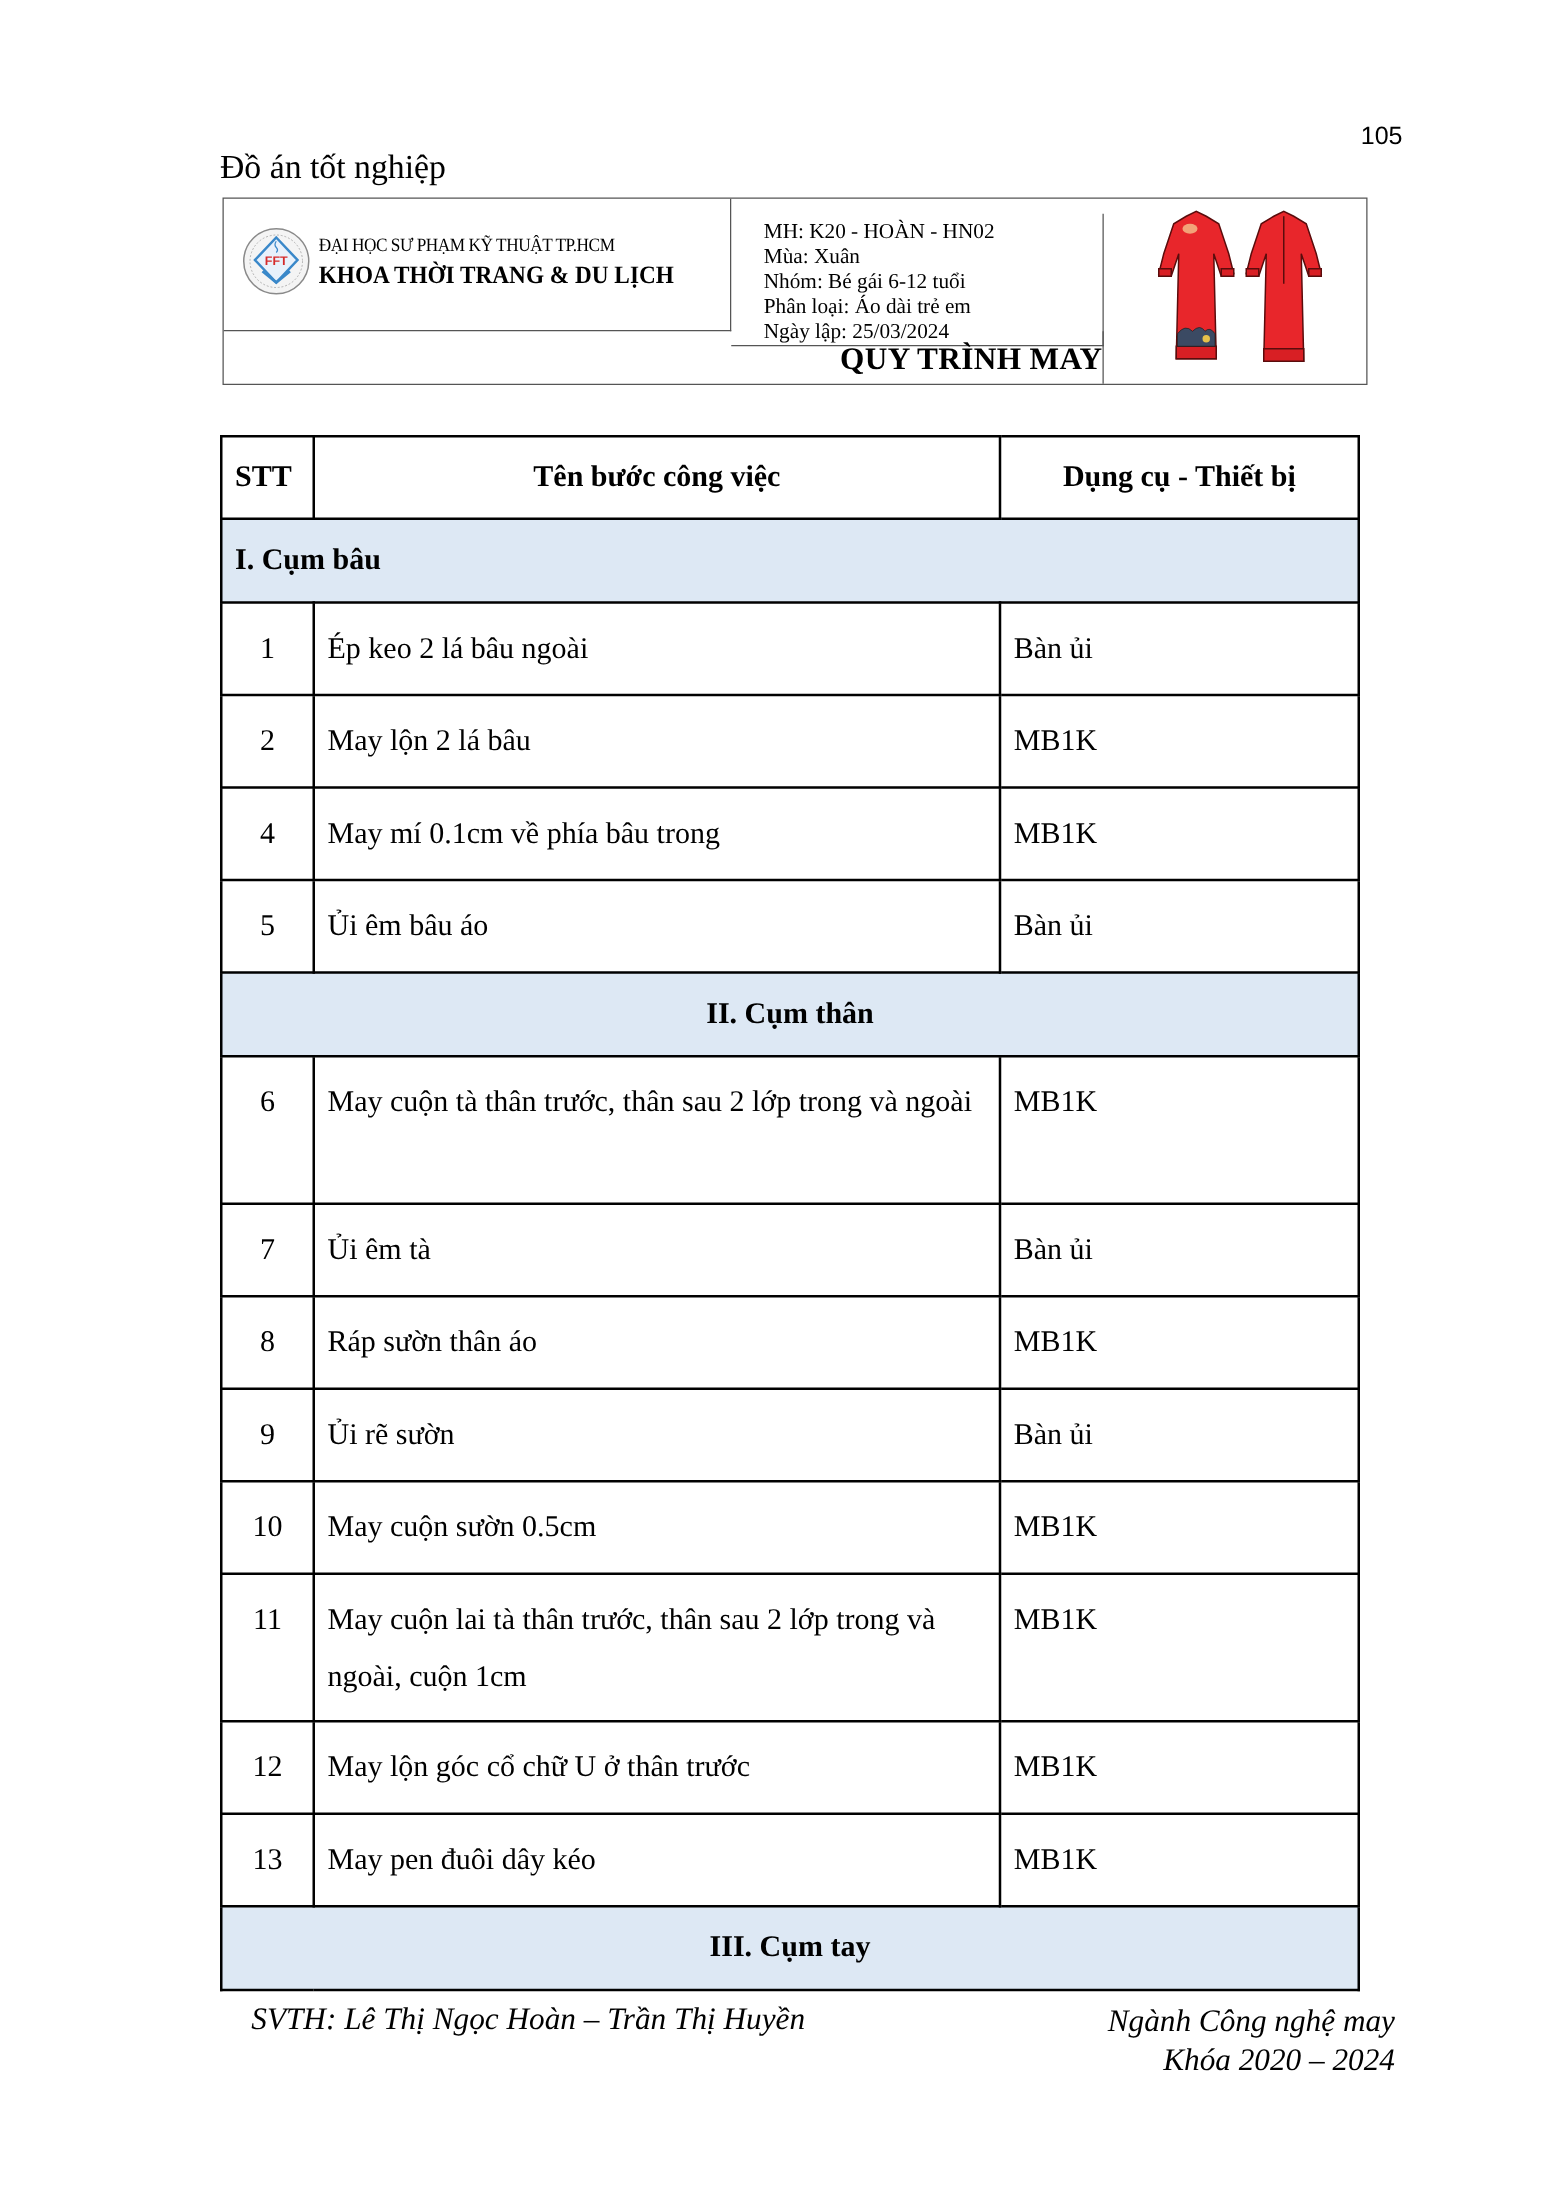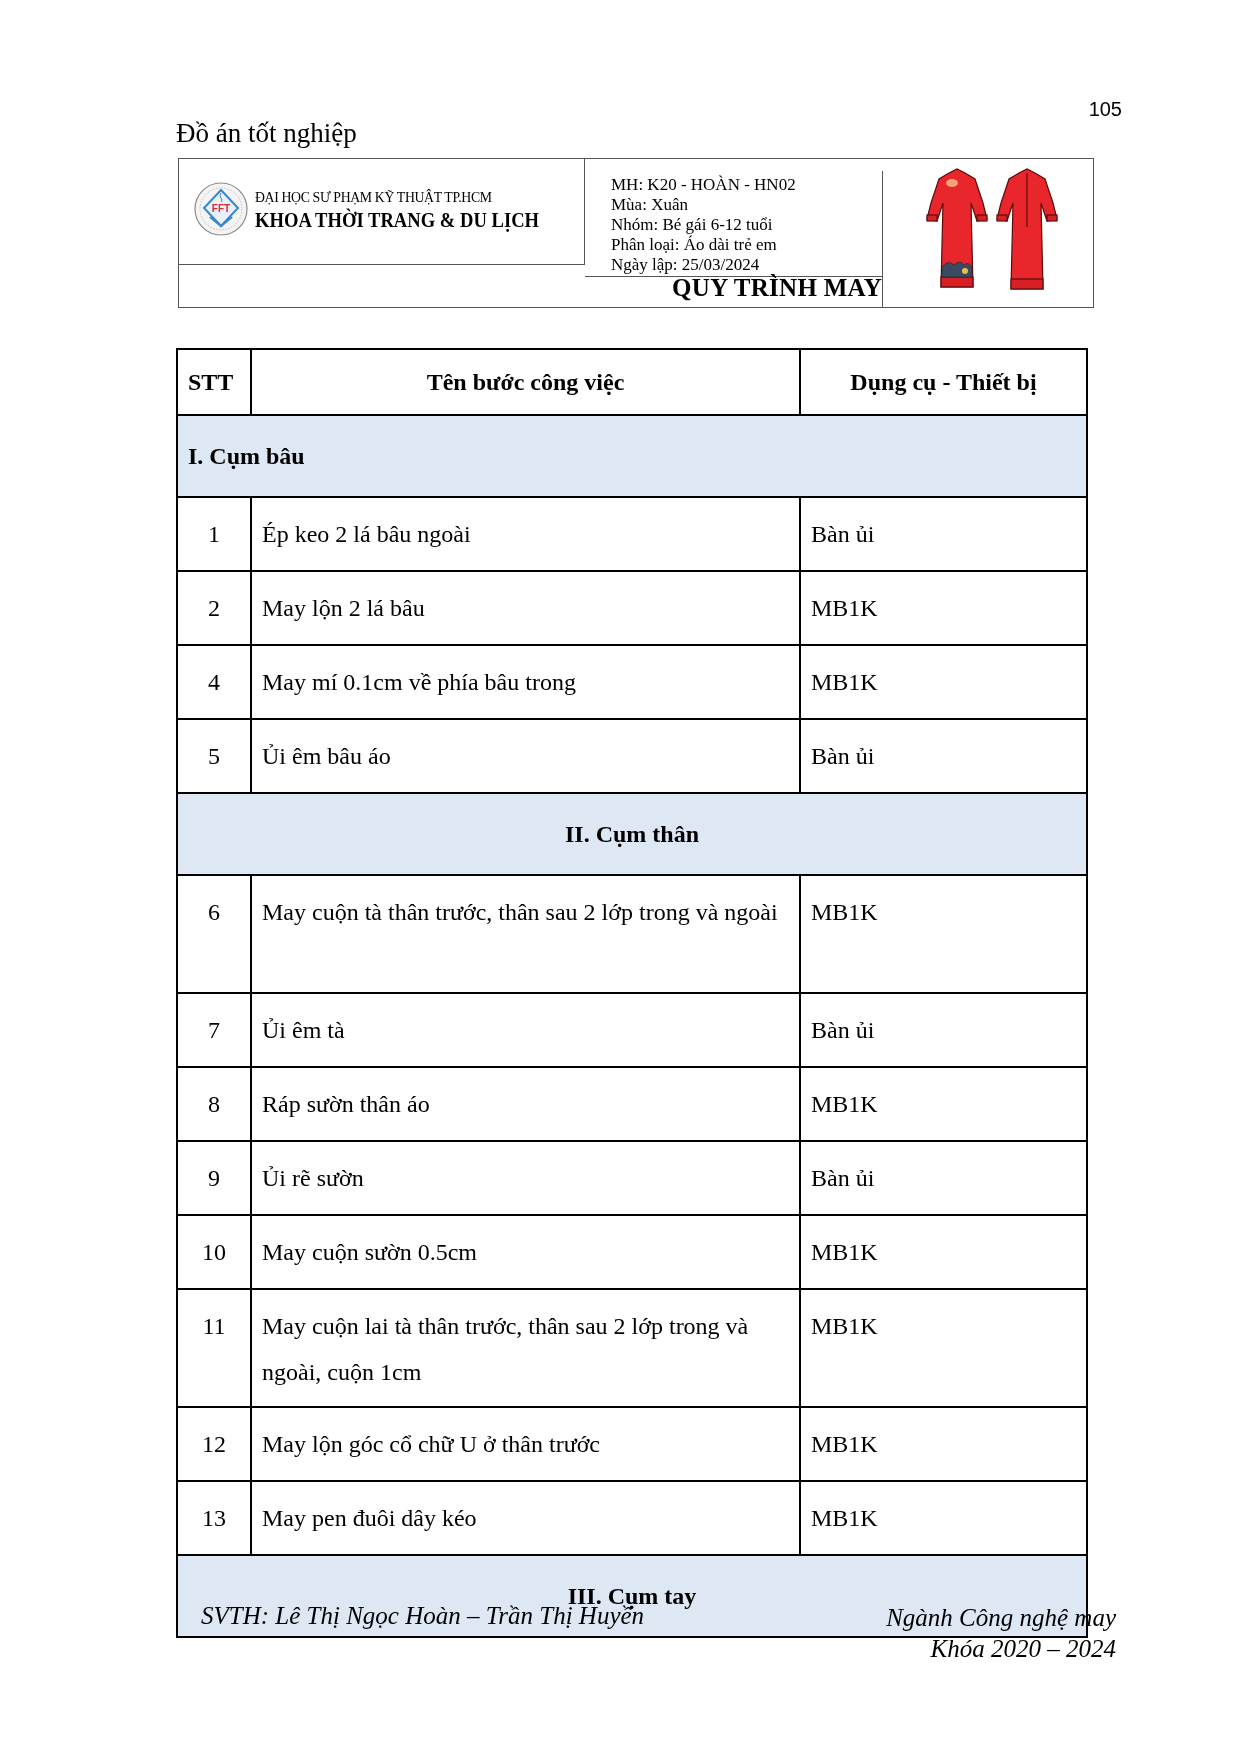--- a/index.html
+++ b/index.html
@@ -152,21 +152,21 @@
       line-height: 46px;
       padding-top: 13px;
     }
     .proc-table td.stt {
       text-align: center;
       padding: 0;
     }
     .proc-table tr.row.two-line td.stt { padding-top: 13px; }
     .proc-table tr.section td {
       background: #dde8f4;
-      height: 82px;
+      height: 67px;
       font-weight: bold;
       vertical-align: middle;
     }
     .proc-table tr.section td.left { text-align: left; }
     .proc-table tr.section td.center { text-align: center; margin-left: 43px; }
 
     .page-footer {
       position: absolute;
       left: 176px;
       top: 1602px;

